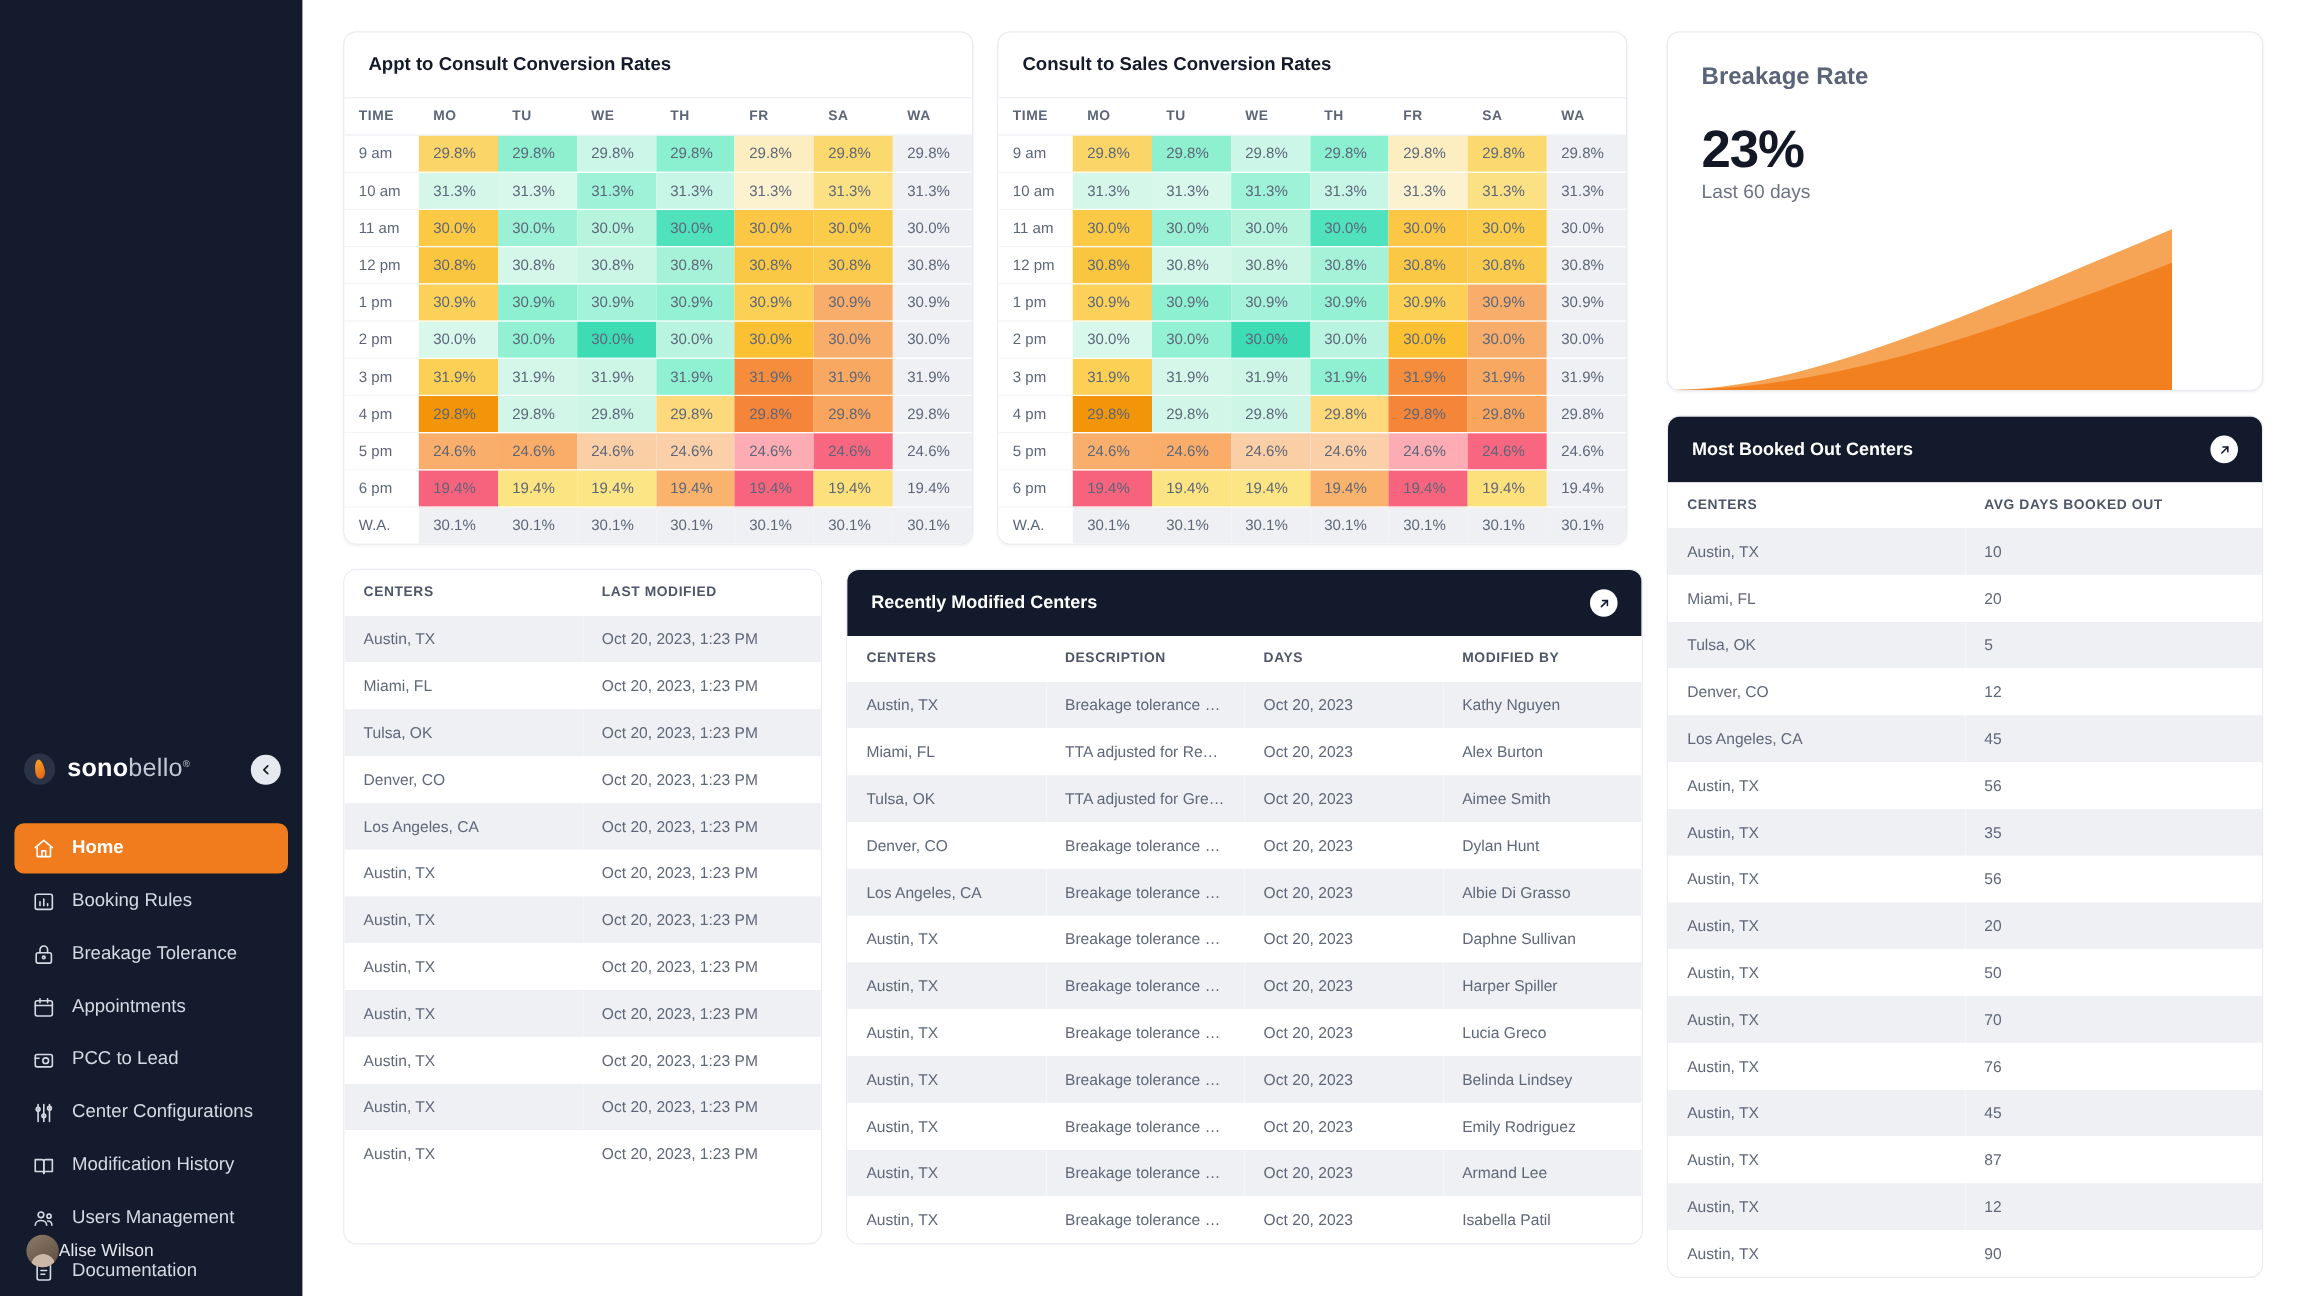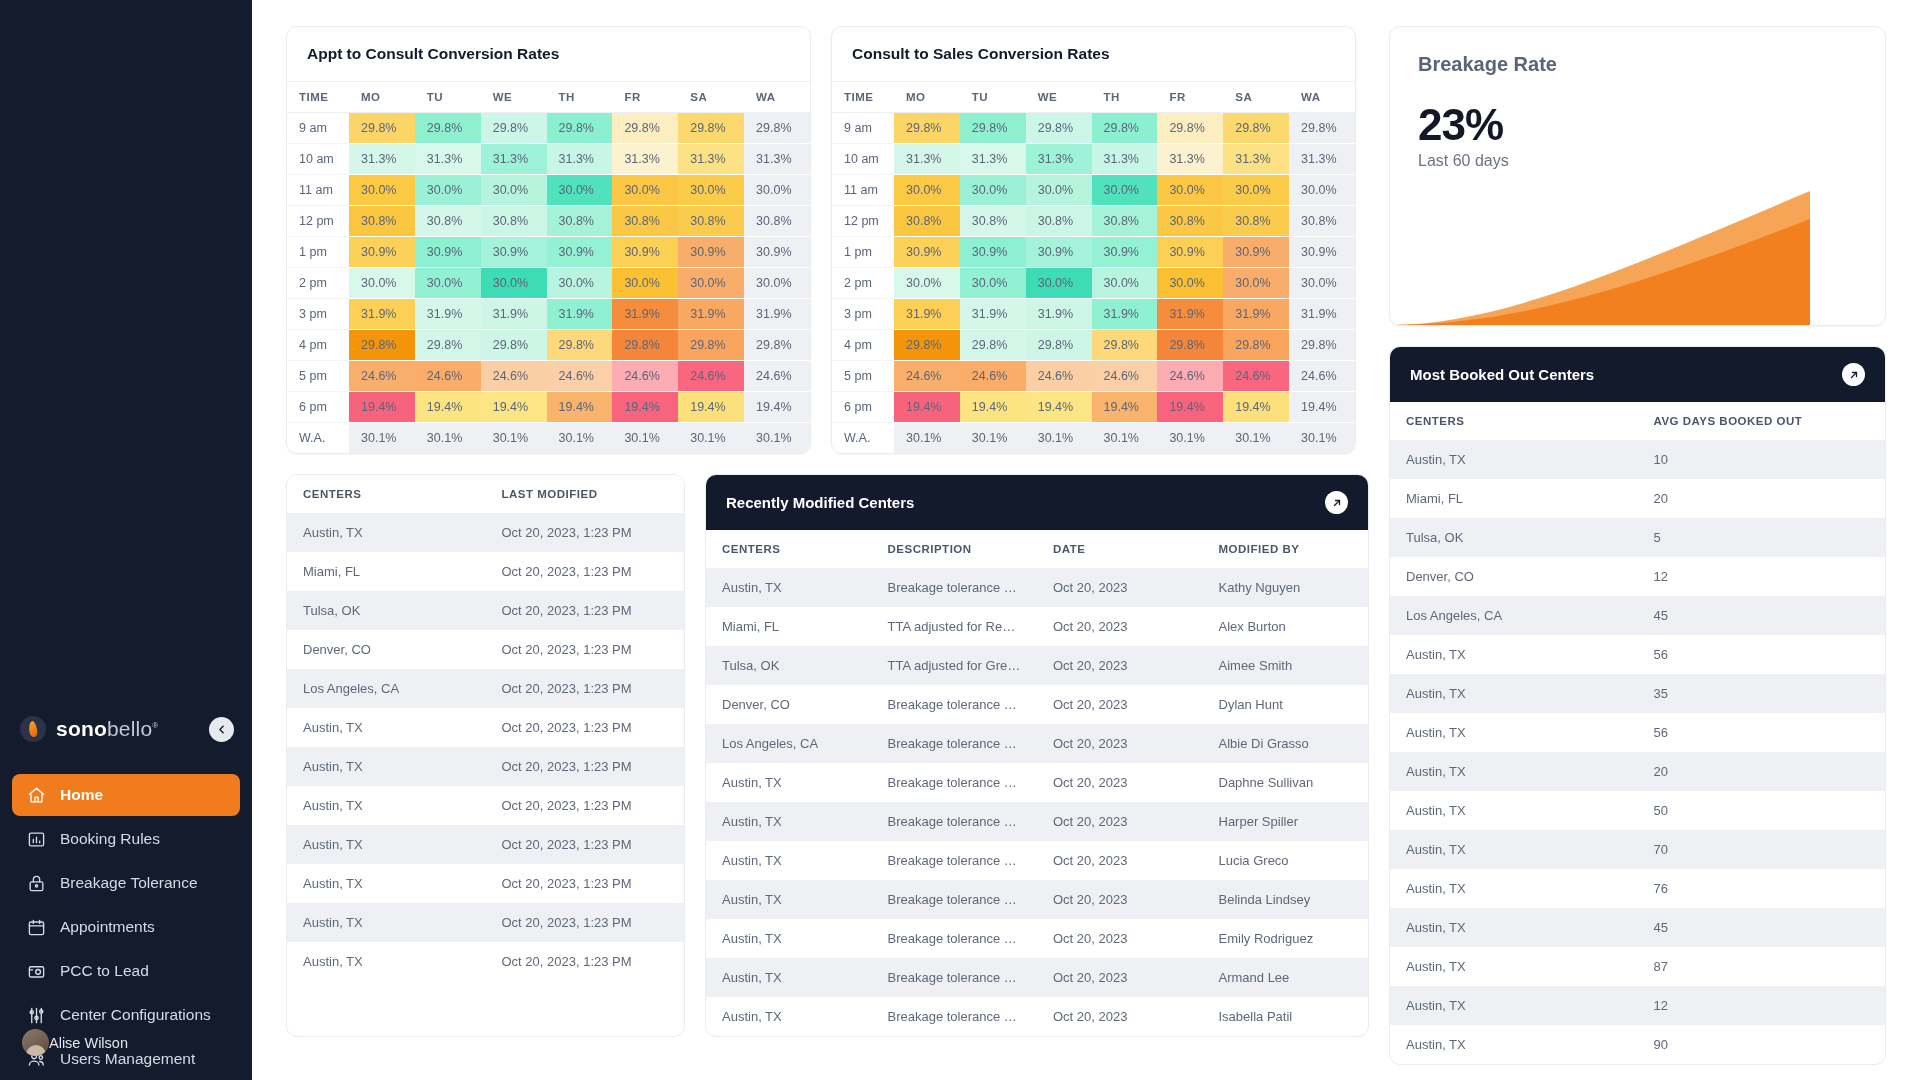--- a/index.html
+++ b/index.html
@@ -205,27 +205,46 @@
               <circle cx="6" cy="8" r="2"></circle>
               <circle cx="12" cy="15" r="2"></circle>
               <circle cx="18" cy="7" r="2"></circle>
             </svg>
           </span>
         <span>Center Configurations</span>
       </div>
       <div class="nav-item">
         <span class="nav-ico">
             <svg viewBox="0 0 24 24" stroke-linecap="round" stroke-linejoin="round">
+              <path d="M3 5.5h7a2 2 0 0 1 2 2V20a2 2 0 0 0-2-2H3z"></path>
+              <path d="M21 5.5h-7a2 2 0 0 0-2 2V20a2 2 0 0 1 2-2h7z"></path>
+            </svg>
+          </span>
+        <span>Modification History</span>
+      </div>
+      <div class="nav-item">
+        <span class="nav-ico">
+            <svg viewBox="0 0 24 24" stroke-linecap="round" stroke-linejoin="round">
               <circle cx="9" cy="8" r="3"></circle>
               <path d="M3 19c0-3 2.7-5 6-5s6 2 6 5"></path>
               <circle cx="17.5" cy="9.5" r="2.2"></circle>
               <path d="M16 14.5c2.6 0 4.5 1.8 4.5 4.5"></path>
             </svg>
           </span>
         <span>Users Management</span>
+      </div>
+      <div class="nav-item">
+        <span class="nav-ico">
+            <svg viewBox="0 0 24 24" stroke-linecap="round" stroke-linejoin="round">
+              <rect x="5" y="4" width="14" height="17" rx="2"></rect>
+              <rect x="9" y="2.5" width="6" height="3.5" rx="1"></rect>
+              <path d="M9 11h6M9 15h4"></path>
+            </svg>
+          </span>
+        <span>Documentation</span>
       </div>
     </nav>
 
     <div class="user-row">
       <div class="avatar"></div>
       <div class="user-name">Alise Wilson</div>
     </div>
   </aside>
 
   <main class="main">
@@ -565,21 +584,21 @@
                     <path d="M7 17 17 7"></path>
                     <path d="M9 7h8v8"></path>
                   </svg>
               </span>
             </div>
             <table class="lst">
               <thead>
                   <tr id="rc-head">
                     <th>CENTERS</th>
                     <th>DESCRIPTION</th>
-                    <th>DATE</th>
+                    <th>DAYS</th>
                     <th>MODIFIED BY</th>
                   </tr>
                 </thead>
               <tbody id="rc-body">
                   <tr class="odd">
                     <td>Austin, TX</td>
                     <td>Breakage tolerance changed...</td>
                     <td>Oct 20, 2023</td>
                     <td>Kathy Nguyen</td>
                   </tr>

